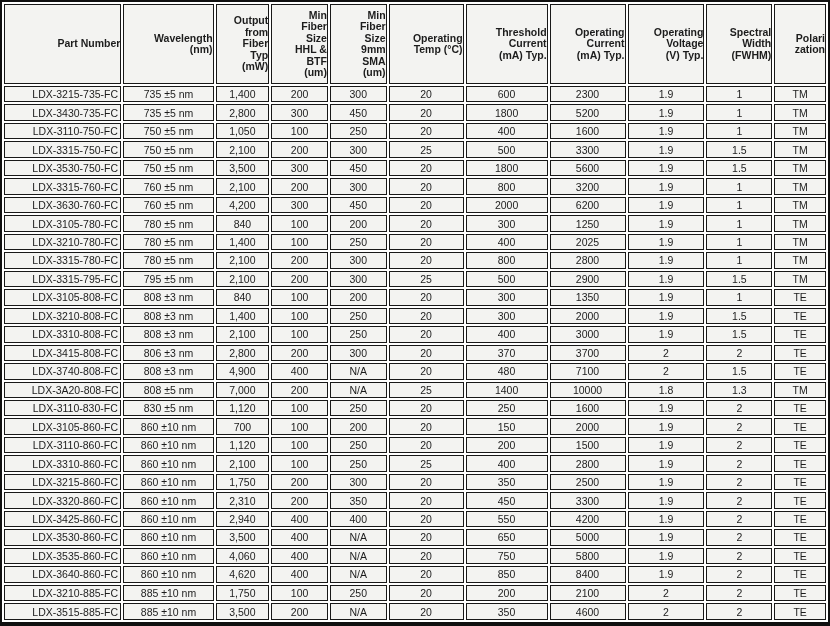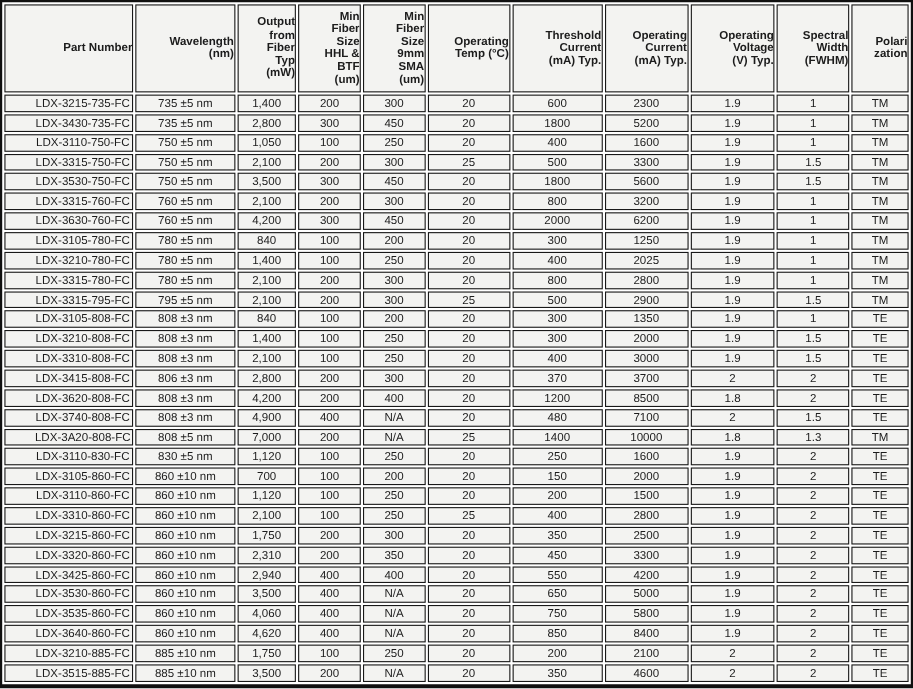--- a/index.html
+++ b/index.html
@@ -298,33 +298,20 @@
         <td>200</td>
         <td>300</td>
         <td>20</td>
         <td>370</td>
         <td>3700</td>
         <td>2</td>
         <td>2</td>
         <td>TE</td>
       </tr>
       <tr>
-        <td class="pn">LDX-3620-808-FC</td>
-        <td>808 ±3 nm</td>
-        <td>4,200</td>
-        <td>200</td>
-        <td>400</td>
-        <td>20</td>
-        <td>1200</td>
-        <td>8500</td>
-        <td>1.8</td>
-        <td>2</td>
-        <td>TE</td>
-      </tr>
-      <tr>
         <td class="pn">LDX-3740-808-FC</td>
         <td>808 ±3 nm</td>
         <td>4,900</td>
         <td>400</td>
         <td>N/A</td>
         <td>20</td>
         <td>480</td>
         <td>7100</td>
         <td>2</td>
         <td>1.5</td>

